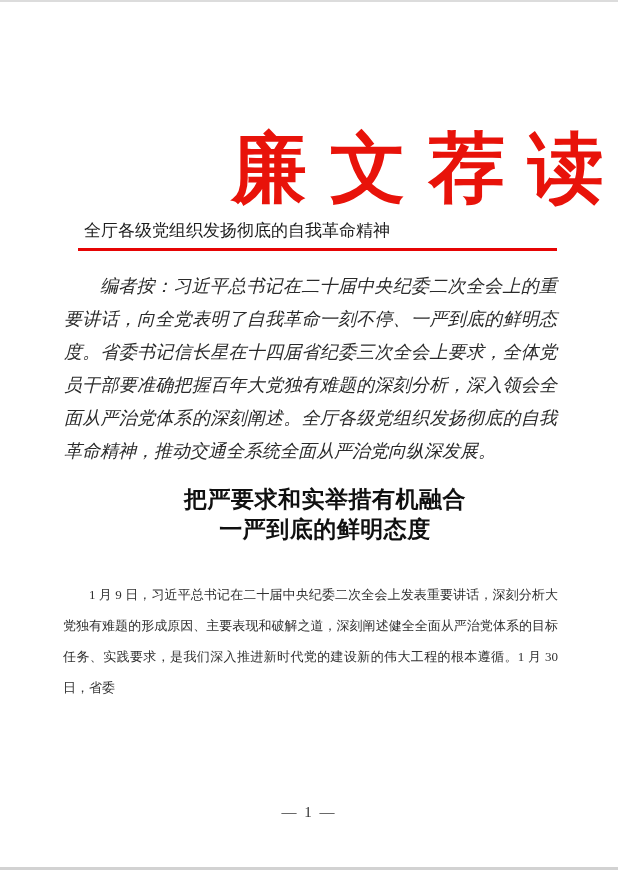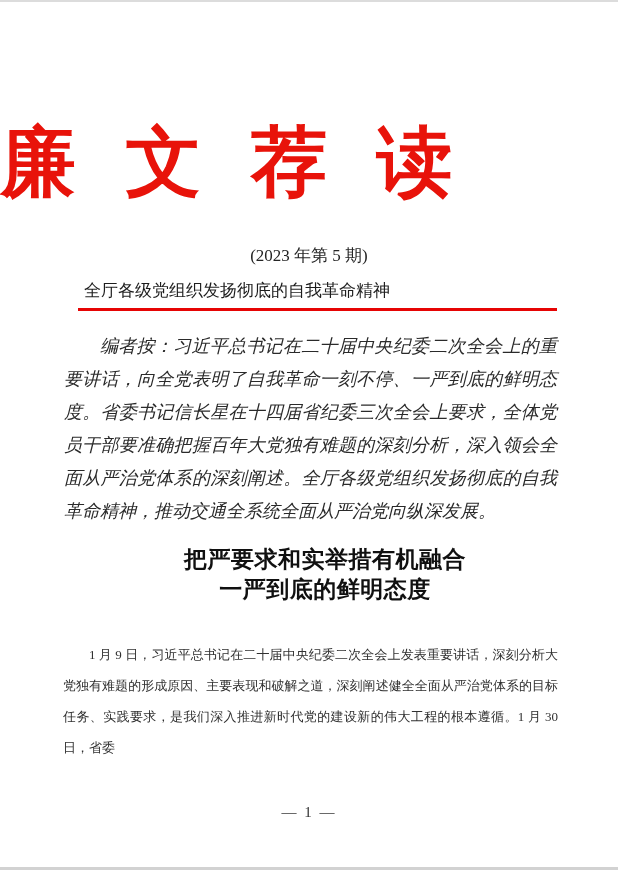--- a/index.html
+++ b/index.html
@@ -27,28 +27,27 @@
   }
   .page::after {
     content: "";
     position: absolute;
     bottom: 0; left: 0; right: 0;
     height: 3px;
     background: #d2d2d2;
   }
   .doc-title {
     margin: 130px 12px 0 0;
-    text-align: left;
+    text-align: right;
     font-size: 76px;
     line-height: 1;
     font-weight: bold;
     color: #e8130a;
     letter-spacing: 2px;
     white-space: nowrap;
-    font-family: Liberation Mono, monospace;
   }
   .issue-line {
     margin-top: 40px;
     text-align: center;
     font-size: 17px;
     line-height: 20px;
     color: #252525;
   }
   .publisher-row {
     margin: 14px 72px 0 84px;
@@ -105,21 +104,20 @@
     letter-spacing: 2px;
   }
 </style>
 </head>
 <body>
 
 <div class="page">
 
   <h1 class="doc-title">廉 文 荐 读</h1>
 
-  <div class="issue-line">(2023 年第 5 期)</div>
 
   <div class="publisher-row">
     <span>全厅各级党组织发扬彻底的自我革命精神</span>
   </div>
 
   <div class="red-rule"></div>
 
   <p class="editor-note">编者按：习近平总书记在二十届中央纪委二次全会上的重要讲话，向全党表明了自我革命一刻不停、一严到底的鲜明态度。省委书记信长星在十四届省纪委三次全会上要求，全体党员干部要准确把握百年大党独有难题的深刻分析，深入领会全面从严治党体系的深刻阐述。全厅各级党组织发扬彻底的自我革命精神，推动交通全系统全面从严治党向纵深发展。</p>
 
   <h2 class="article-title">

